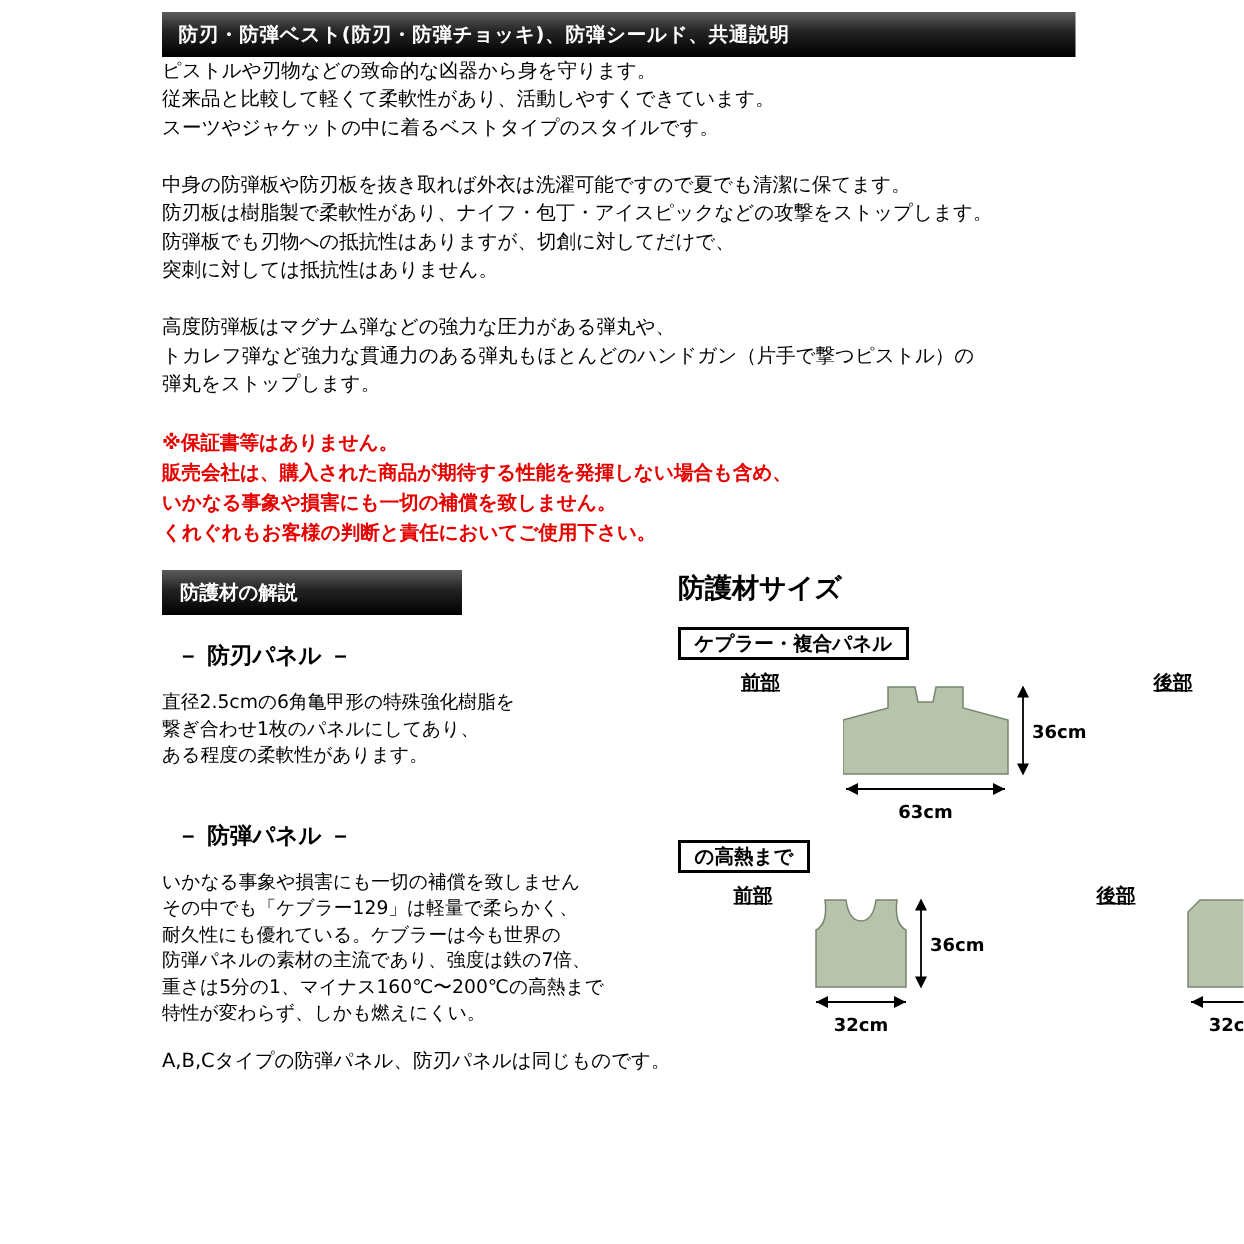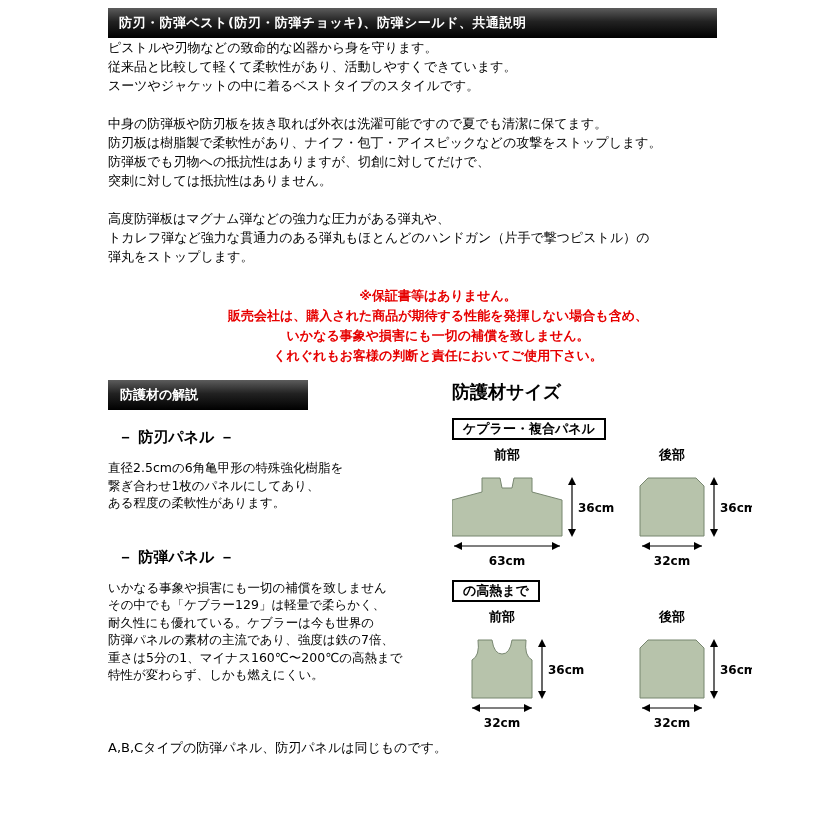--- a/index.html
+++ b/index.html
@@ -10,39 +10,39 @@
   }
   .page{padding:8px 0 0 108px;width:660px;}
   .header-bar{
     width:587px;padding:6px 11px;margin-bottom:0;
     background:linear-gradient(180deg,#5c5c5c 0%,#222 45%,#000 100%);
     color:#fff;font-weight:bold;font-size:13px;letter-spacing:.5px;
   }
   .para{margin:0 0 19px 0;}
   .line{line-height:19px;white-space:nowrap;}
   .warning{color:#e60000;font-weight:bold;margin:20px 0 14px 0;}
-  .warning .line{line-height:20px;text-align:center;}
+  .warning .line{line-height:20px;}
   .columns{display:flex;align-items:flex-start;}
   .col-left{width:330px;flex:0 0 330px;}
   .col-right{flex:1;padding-left:14px;}
   .section-bar{
     width:176px;padding:6px 12px;
     background:linear-gradient(180deg,#5c5c5c 0%,#222 45%,#000 100%);
     color:#fff;font-weight:bold;font-size:13px;
   }
   .panel-heading{font-weight:bold;font-size:15px;margin:18px 0 12px 10px;}
   .panel-heading.second{margin-top:36px;}
   .small .line{font-size:12.5px;line-height:17.5px;}
   .diagram-title{font-size:18px;font-weight:bold;margin:0 0 10px 0;}
   .group-label{
     display:inline-block;border:2px solid #000;padding:0 9px;
     font-weight:bold;font-size:13px;background:#fff;margin:4px 0 6px 0;
   }
   .panel-row{display:flex;align-items:flex-start;}
-  .panel-cell{display:flex;flex-direction:column;}
+  .panel-cell{display:flex;text-decoration:underline;}
   .panel-label{font-weight:bold;font-size:13px;text-align:center;margin-bottom:2px;}
   svg text{font-family:"DejaVu Sans","Liberation Sans",sans-serif;}
   .bottom-block{margin-top:6px;}
 </style>
 </head>
 <body>
 
 <div class="page">
 
   <div class="header-bar">

